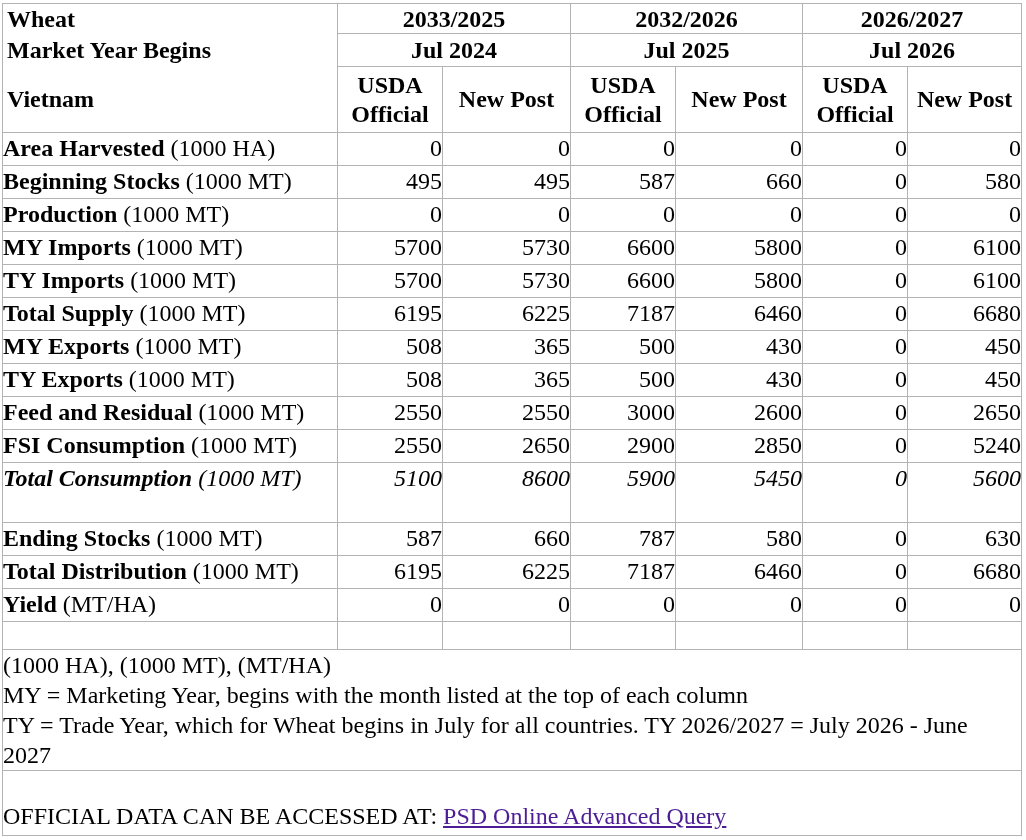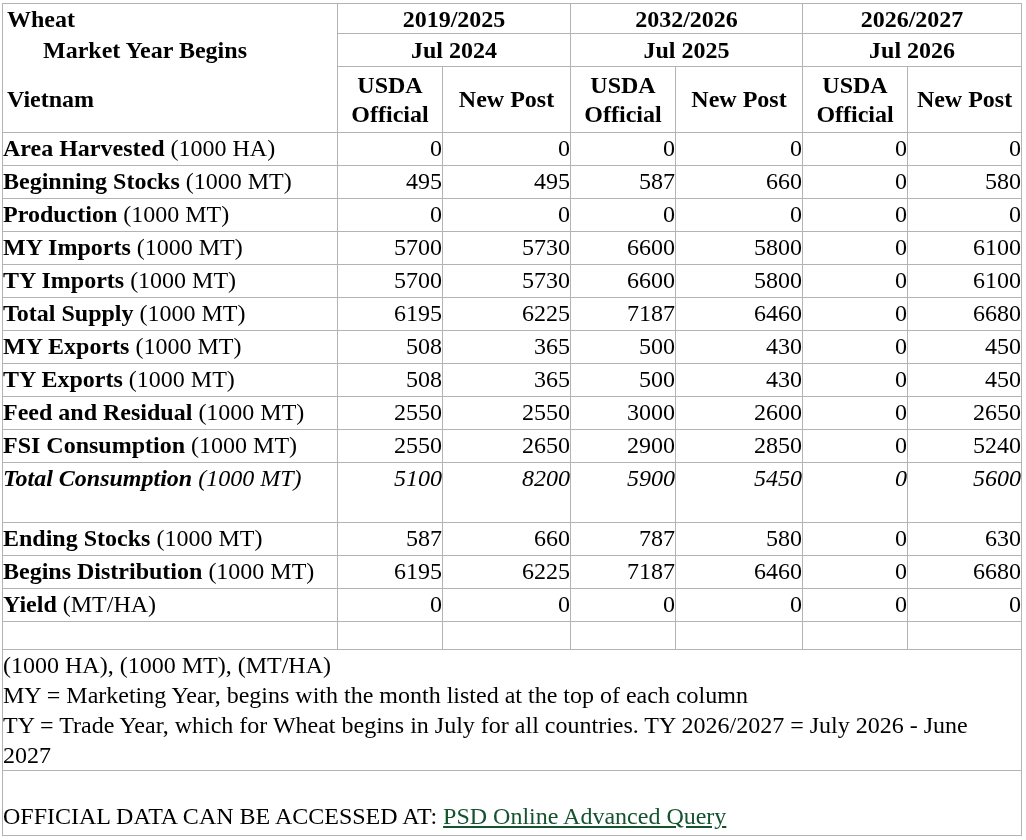--- a/index.html
+++ b/index.html
@@ -49,21 +49,21 @@
   
   td.corner { vertical-align: top; }
   .corner-box {
     display: flex;
     flex-direction: column;
     height: 128px;
     padding-left: 4px;
     font-weight: bold;
   }
   .corner-l1 { height: 30px; line-height: 30px; }
-  .corner-l2 { height: 33px; line-height: 33px; margin-left: 36px; }
+  .corner-l2 { height: 33px; line-height: 33px; }
   .corner-l3 { height: 65px; line-height: 65px; }
   
   tr.h-data  { height: 33px; }
   tr.h-tall  { height: 60px; font-style: italic; }
   tr.h-empty { height: 28px; }
   td.lbl {
     text-align: left;
     vertical-align: top;
     line-height: 30px;
     padding: 1px 22px 0 4px;
@@ -85,21 +85,21 @@
     margin-top: 12px;
   }
   td.official {
     vertical-align: top;
     height: 64px;
     padding: 2px 4px 2px 3px;
     line-height: 30px;
   }
   .blank-line { height: 30px; }
   a.psd-link {
-    color: #14532d;
+    color: #4c1d95;
     text-decoration: underline;
     cursor: pointer;
   }
 </style>
 </head>
 <body>
 
 <div class="page">
 <table class="psd">
   <colgroup>
@@ -114,21 +114,21 @@
 
   <tbody>
         <tr class="h-y1">
     <td class="corner" rowspan="3">
       <div class="corner-box">
         <div class="corner-l1">Wheat</div>
         <div class="corner-l2">Market Year Begins</div>
         <div class="corner-l3">Vietnam</div>
       </div>
     </td>
-    <th class="year" colspan="2">2019/2025</th>
+    <th class="year" colspan="2">2033/2025</th>
     <th class="year" colspan="2">2032/2026</th>
     <th class="year" colspan="2">2026/2027</th>
   </tr>
 
   <tr class="h-y2">
     <th class="month" colspan="2">Jul 2024</th>
     <th class="month" colspan="2">Jul 2025</th>
     <th class="month" colspan="2">Jul 2026</th>
   </tr>
 
@@ -237,39 +237,39 @@
     <td class="val">2650</td>
     <td class="val">2900</td>
     <td class="val">2850</td>
     <td class="val">0</td>
     <td class="val">5240</td>
   </tr>
 
   <tr class="h-tall">
     <td class="lbl"><span class="name">Total Consumption</span> <span class="unit">(1000 MT)</span></td>
     <td class="val">5100</td>
-    <td class="val">8200</td>
+    <td class="val">8600</td>
     <td class="val">5900</td>
     <td class="val">5450</td>
     <td class="val">0</td>
     <td class="val">5600</td>
   </tr>
 
   <tr class="h-data">
     <td class="lbl"><span class="name">Ending Stocks</span> <span class="unit">(1000 MT)</span></td>
     <td class="val">587</td>
     <td class="val">660</td>
     <td class="val">787</td>
     <td class="val">580</td>
     <td class="val">0</td>
     <td class="val">630</td>
   </tr>
 
   <tr class="h-data">
-    <td class="lbl"><span class="name">Begins Distribution</span> <span class="unit">(1000 MT)</span></td>
+    <td class="lbl"><span class="name">Total Distribution</span> <span class="unit">(1000 MT)</span></td>
     <td class="val">6195</td>
     <td class="val">6225</td>
     <td class="val">7187</td>
     <td class="val">6460</td>
     <td class="val">0</td>
     <td class="val">6680</td>
   </tr>
 
   <tr class="h-data">
     <td class="lbl"><span class="name">Yield</span> <span class="unit">(MT/HA)</span></td>

